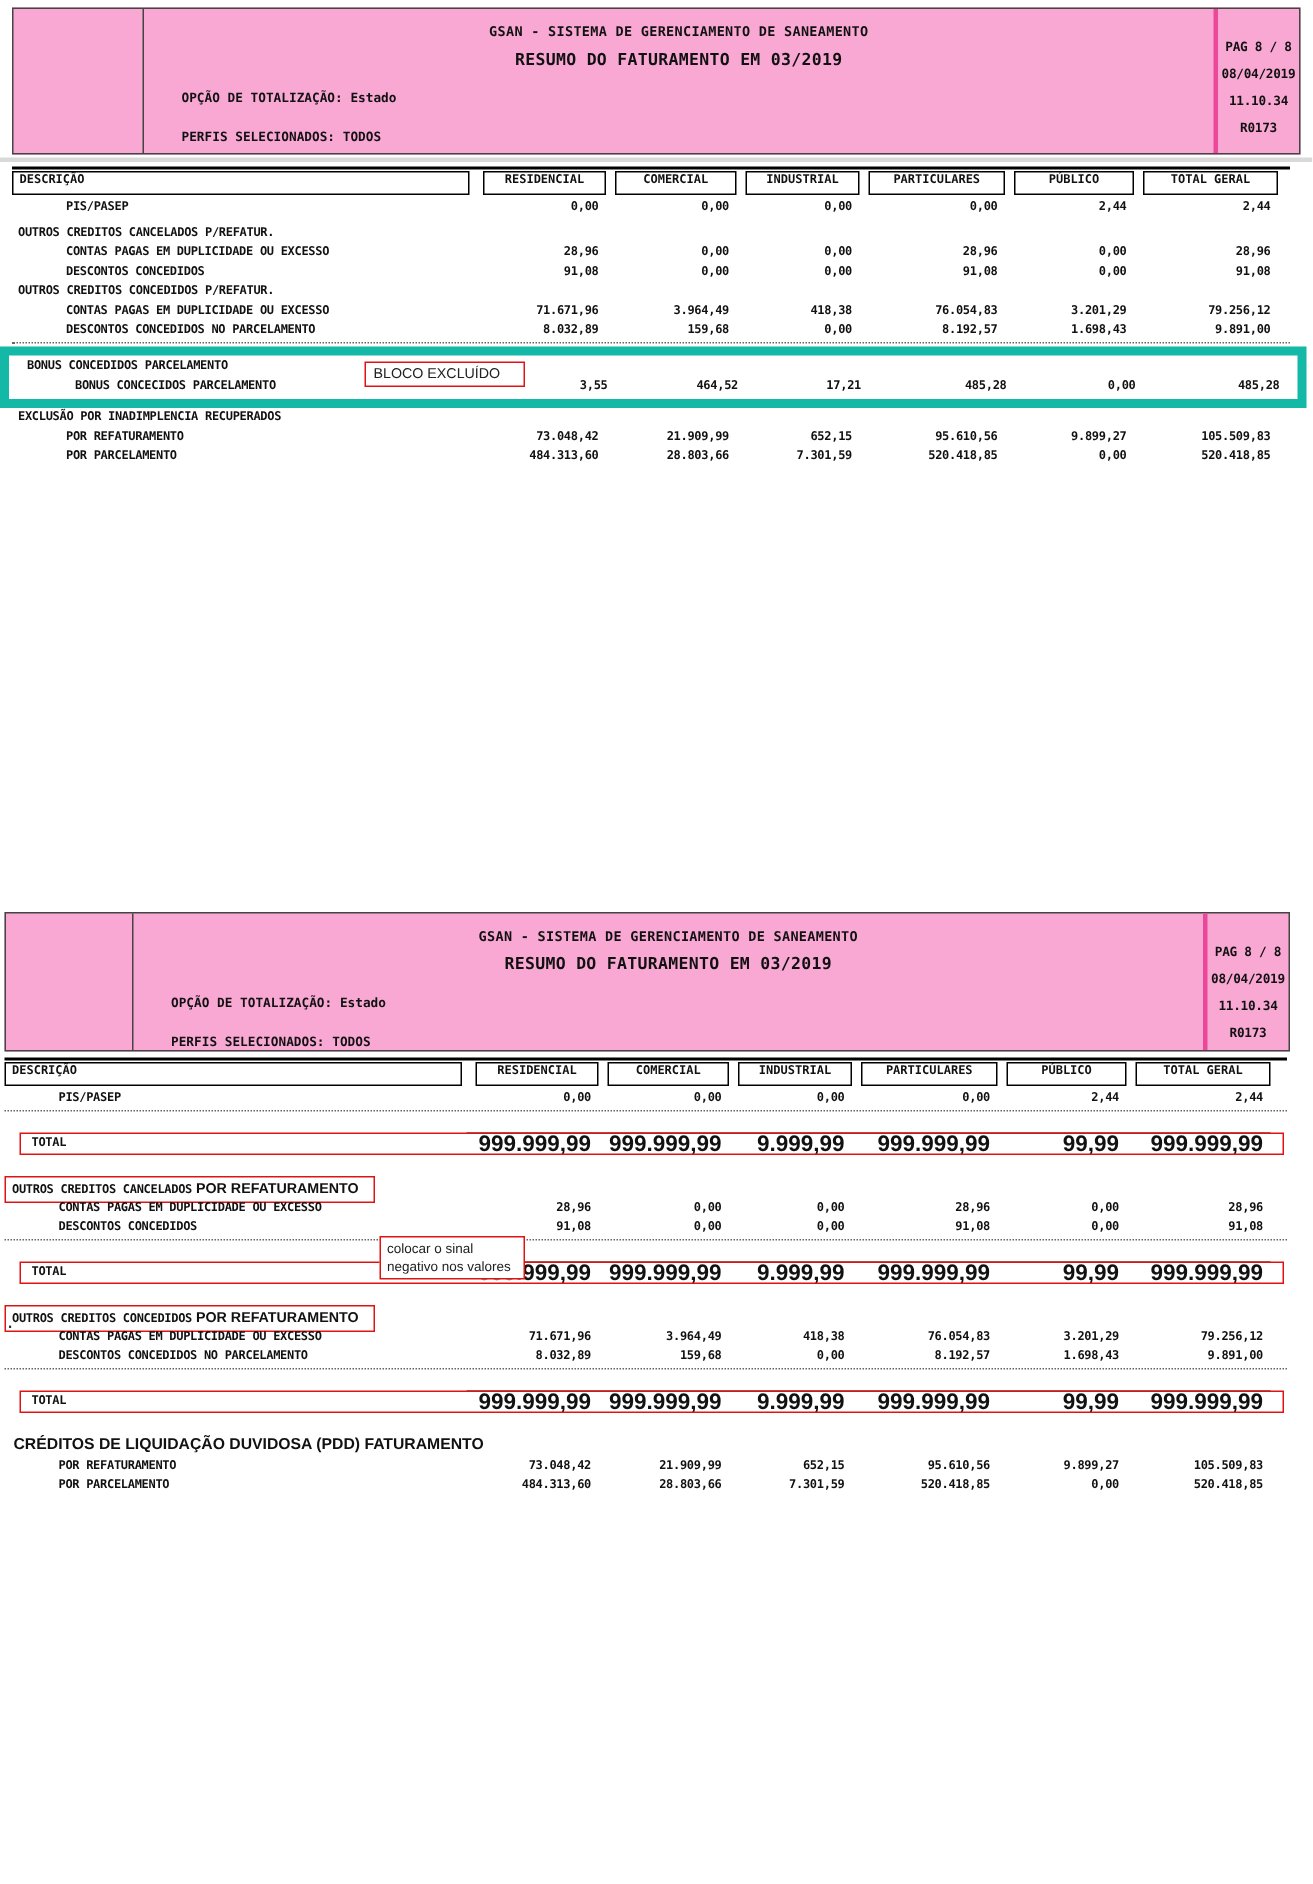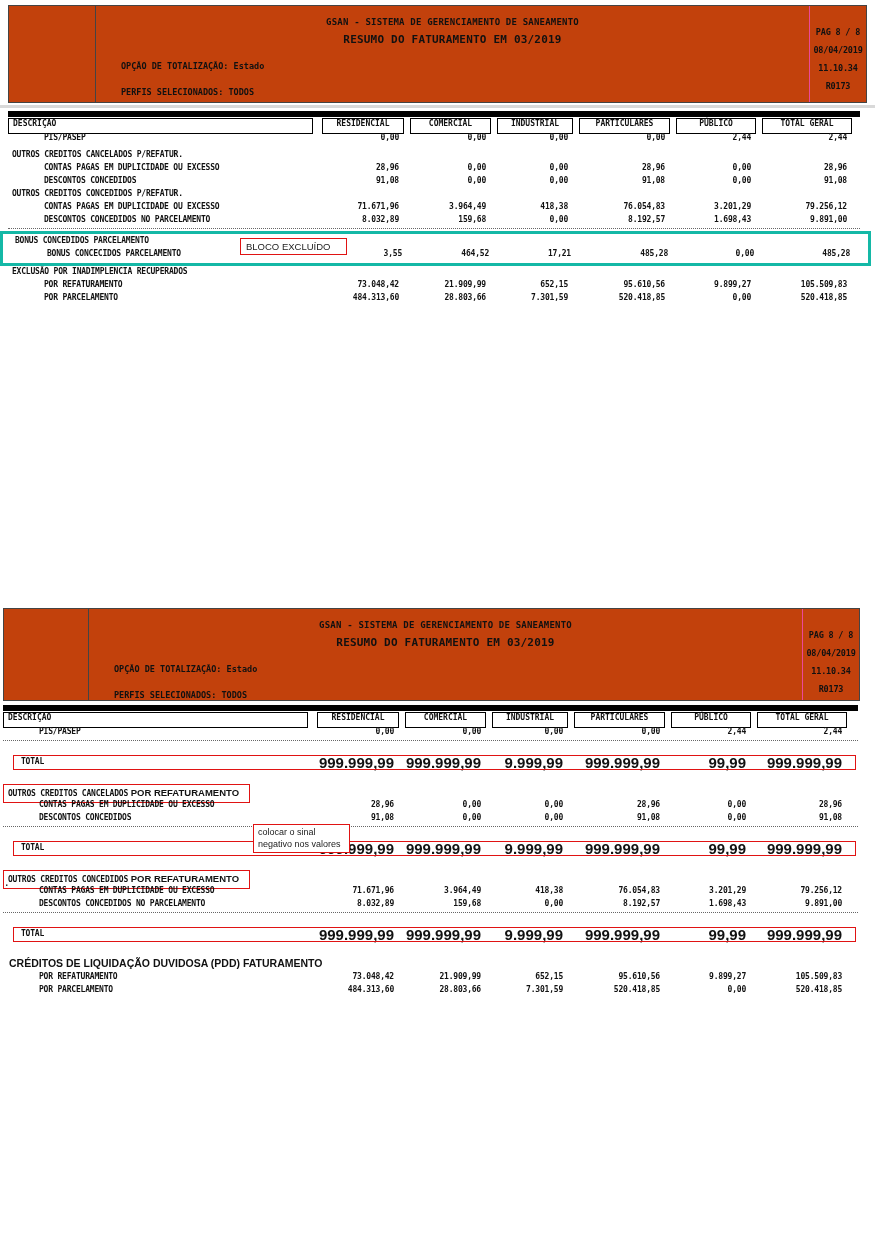--- a/index.html
+++ b/index.html
@@ -2,37 +2,37 @@
 <html><head>
 <meta charset="utf-8">
 <style>
   * { margin:0; padding:0; box-sizing:border-box; }
   html,body { background:#ffffff; }
   body { width:875px; height:1256px; position:relative; font-family:"DejaVu Sans Mono", monospace; color:#111; }
 
   .page { position:absolute; inset:0; width:875px; height:1256px; background:#fff; overflow:hidden; }
 
   
-  .hdr-box { position:absolute; display:flex; border:1px solid #444; background:#c2410c; }
+  .hdr-box { position:absolute; display:flex; border:1px solid #444; background:#f9a8d4; }
   .hdr-left  { width:87px; border-right:1px solid #444; }
   .hdr-center{ flex:1; position:relative; }
-  .hdr-right { width:57px; border-left:1px solid #ec4899; text-align:center;
+  .hdr-right { width:57px; border-left:3px solid #ec4899; text-align:center;
                font:bold 8.5px "DejaVu Sans Mono", monospace; padding-top:21px; }
   .hdr-right div { margin-bottom:8px; letter-spacing:-0.2px; }
   .t1 { text-align:center; margin-top:11px; font:bold 9px  "DejaVu Sans Mono", monospace; letter-spacing:0.2px; }
   .t2 { text-align:center; margin-top:6px;  font:bold 11px "DejaVu Sans Mono", monospace; letter-spacing:0.2px; }
   .opt  { position:absolute; left:25px; top:55px; font:bold 8.5px "DejaVu Sans Mono", monospace; }
   .perf { position:absolute; left:25px; top:81px; font:bold 8.5px "DejaVu Sans Mono", monospace; }
 
   .gray-rule { position:absolute; left:0; top:105px; width:875px; height:3px; background:#d9d9d9; }
 
   
   .rtable { position:absolute; }
   .grid { display:grid; grid-template-columns:308px 88px 87px 82px 97px 86px 96px; }
-  .thead { border-top:6px solid #000000; padding-top:1px; height:20px; margin-bottom:2px; }
+  .thead { border-top:2px solid #000000; padding-top:1px; height:20px; margin-bottom:2px; }
   .hbox { border:1px solid #000; height:16px; line-height:14px; text-align:center;
           font:bold 8px "DejaVu Sans Mono", monospace; margin-left:6px; background:#fff; }
   .hbox.desc { text-align:left; padding-left:4px; margin-left:0; margin-right:3px; }
 
   .row { height:13px; line-height:13px; font:bold 8px "DejaVu Sans Mono", monospace; letter-spacing:-0.2px; }
   .row .lbl { white-space:nowrap; overflow:visible; }
   .row .lbl.item  { padding-left:36px; }
   .row .lbl.group { padding-left:4px; }
   .row .val { text-align:right; padding-right:5px; white-space:nowrap; }
   .row.dotted { border-bottom:1px dotted #666; height:14px; }
@@ -48,21 +48,21 @@
   .row.group-mixed { height:16px; line-height:15px; }
   .row.group-mixed .lbl { padding-left:0; }
   .redwrap { display:inline-block; border:1px solid #e01313; padding:0 10px 1px 4px; background:#fff; }
   .mixed2 { font-family:"Liberation Sans", sans-serif; font-weight:bold; font-size:9.5px; letter-spacing:0; }
 
   .row.group-sans { height:16px; line-height:15px; }
   .row.group-sans .lbl { font-family:"Liberation Sans", sans-serif; font-weight:bold;
                          font-size:10.5px; letter-spacing:0; padding-left:6px; }
 
   
-  .excl-block { position:relative; border:3px solid #14b8a6; margin:2px -11px 1px -8px;
+  .excl-block { position:relative; border:6px solid #14b8a6; margin:2px -11px 1px -8px;
                 padding:2px 11px 1px 8px; background:transparent; }
   .excl-note { position:absolute; left:237px; top:4px; border:1px solid #e01313; background:#fff;
                font:9.5px "Liberation Sans", sans-serif; color:#222; padding:2px 16px 2px 5px;
                white-space:nowrap; }
 
   
   .neg-note { position:absolute; left:250px; top:119px; width:97px; border:1px solid #e01313;
               background:#fff; font:9px "Liberation Sans", sans-serif; color:#222;
               padding:2px 2px 2px 4px; line-height:11.5px; z-index:5; }
 

